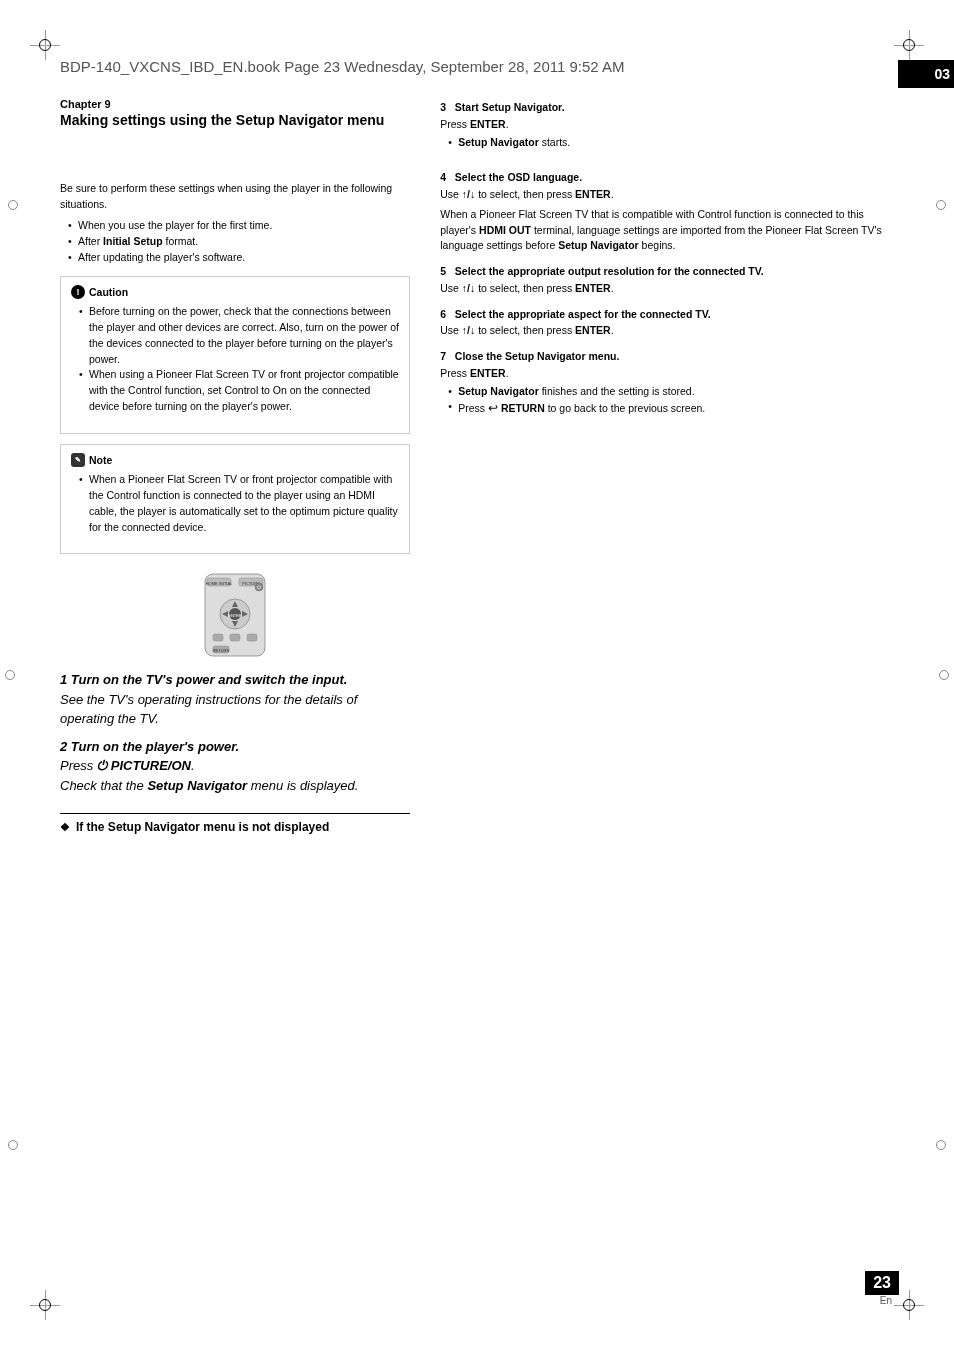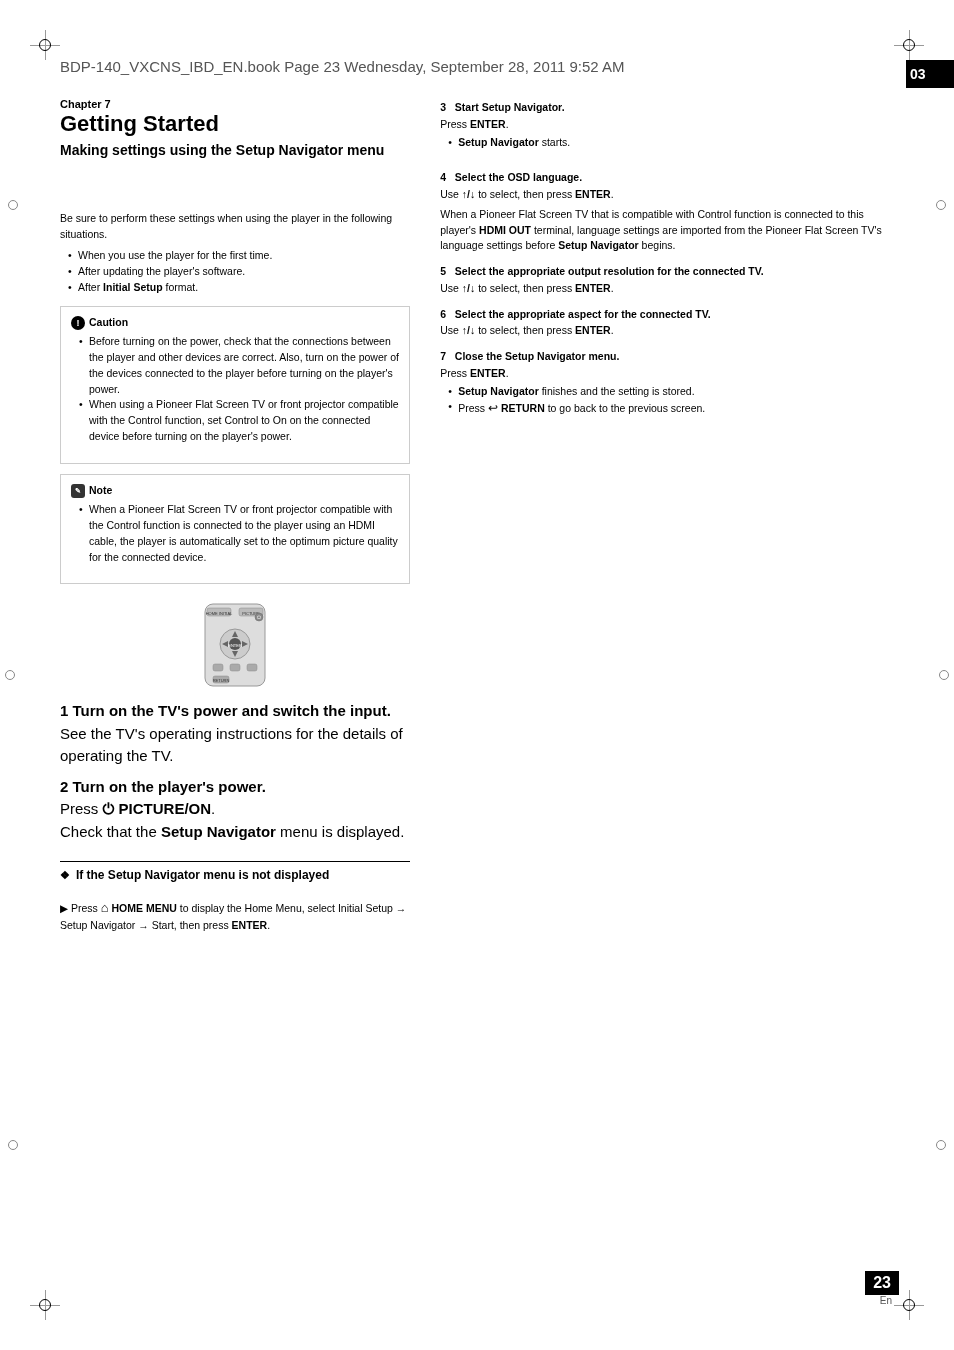--- a/index.html
+++ b/index.html
@@ -56,23 +56,23 @@
       top: 0;
     }
 
     
     .chapter-badge {
       position: absolute;
       top: 60px;
       right: 0;
       background: #000;
       color: #fff;
-      width: 48px;
+      width: 56px;
       padding: 6px 4px;
-      text-align: left;
+      text-align: right;
       font-weight: bold;
       font-size: 14px;
     }
 
     
     .header-info {
       position: absolute;
       top: 58px;
       left: 60px;
       font-size: 15px;
@@ -203,22 +203,23 @@
       margin: 8px 0;
     }
     .remote-svg {
       width: 100px;
       height: 90px;
     }
 
     
     .step {
       margin-bottom: 8px;
-      font-size: 15px;
+      font-size: 13px;
       line-height: 1.5;
+      font-style: italic;
     }
     .step-num {
       font-weight: bold;
     }
 
     
     .sub-section {
       border-top: 1.5px solid #000;
       border-bottom: none;
       padding-top: 6px;
@@ -362,30 +363,29 @@
 </div>
 
 <div class="chapter-badge">03</div>
 
 <div class="header-info">BDP-140_VXCNS_IBD_EN.book   Page 23  Wednesday, September 28, 2011   9:52 AM</div>
 
 <div class="main-content">
 
   <div class="left-col">
 
-    <div class="chapter-label">Chapter 7</div>
-    <div class="main-heading">Getting Started</div>
+    <div class="chapter-label">Chapter 9</div>
     <div class="sub-heading">Making settings using the Setup Navigator menu</div>
 
     <div class="intro-text">Be sure to perform these settings when using the player in the following situations.</div>
 
     <ul class="bullet-list">
       <li><span>When you use the player for the first time.</span></li>
+      <li>After <span class="bold">Initial Setup</span> format.</li>
       <li><span>After updating the player's software.</span></li>
-      <li>After <span class="bold">Initial Setup</span> format.</li>
     </ul>
 
     <div class="info-box">
       <div class="info-box-title">
         <span class="caution-icon">!</span>
         <span>Caution</span>
       </div>
       <ul class="bullet-list">
         <li>Before turning on the power, check that the connections between the player and other devices are correct. Also, turn on the power of the devices connected to the player before turning on the player's power.</li>
         <li>When using a Pioneer Flat Screen TV or front projector compatible with the Control function, set Control to On on the connected device before turning on the player's power.</li>
@@ -444,23 +444,20 @@
       Check that the <span class="bold">Setup Navigator</span> menu is displayed.
     </div>
 
     <div class="sub-section">
       <div class="sub-section-title">
         <span class="diamond-bullet">❖</span>
         <span>If the Setup Navigator menu is not displayed</span>
       </div>
     </div>
 
-    <div class="press-note">
-      ▶ Press <span style="font-size:13px;">⌂</span> <span class="bold">HOME MENU</span> to display the Home Menu, select Initial Setup → Setup Navigator → Start, then press <span class="bold">ENTER</span>.
-    </div>
 
   </div>
 
   <div class="right-col">
 
     <div class="right-step">
       <div class="right-step-title"><span class="bold">3 &nbsp; Start Setup Navigator.</span></div>
       Press <span class="bold">ENTER</span>.
       <ul class="bullet-list" style="margin-top:2px;">
         <li><span class="bold">Setup Navigator</span> starts.</li>

